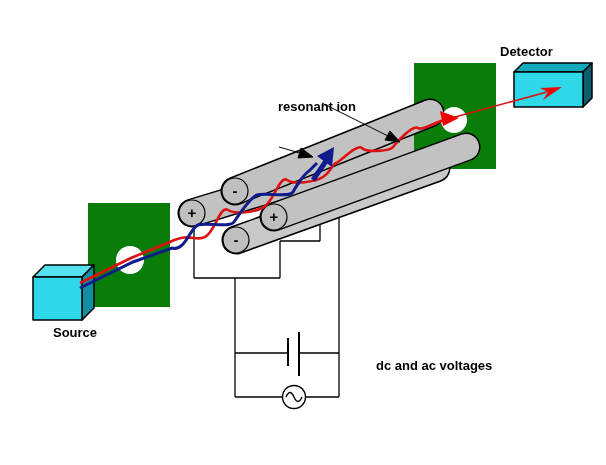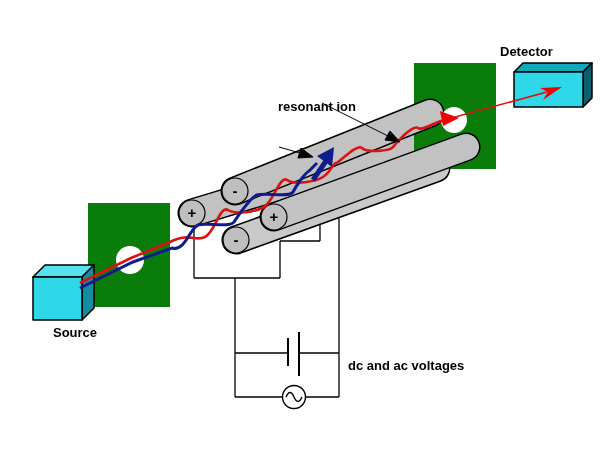--- a/index.html
+++ b/index.html
@@ -127,20 +127,20 @@
     <line x1="322" y1="103" x2="392" y2="138"></line>
     <polygon points="400,142 385,140 390,131"></polygon>
     <line x1="279" y1="147" x2="300" y2="153"></line>
     <polygon points="313,157 298,158 301,148"></polygon>
   </g>
 </svg>
 
 <div class="lbl" style="left:500px;top:45px;">Detector</div>
 <div class="lbl" style="left:278px;top:76px;margin-top:24px;">resonant ion</div>
 <div class="lbl" style="left:53px;top:326px;">Source</div>
-<div class="lbl" style="left:348px;top:359px;">dc and ac voltages</div>
+<div class="lbl" style="left:376px;top:359px;">dc and ac voltages</div>
 
 <div class="sign" style="left:235px;top:191px;">-</div>
 <div class="sign" style="left:192px;top:213px;">+</div>
 <div class="sign" style="left:274px;top:217px;">+</div>
 <div class="sign" style="left:236px;top:240px;">-</div>
 
 </div>
 
 </body></html>

